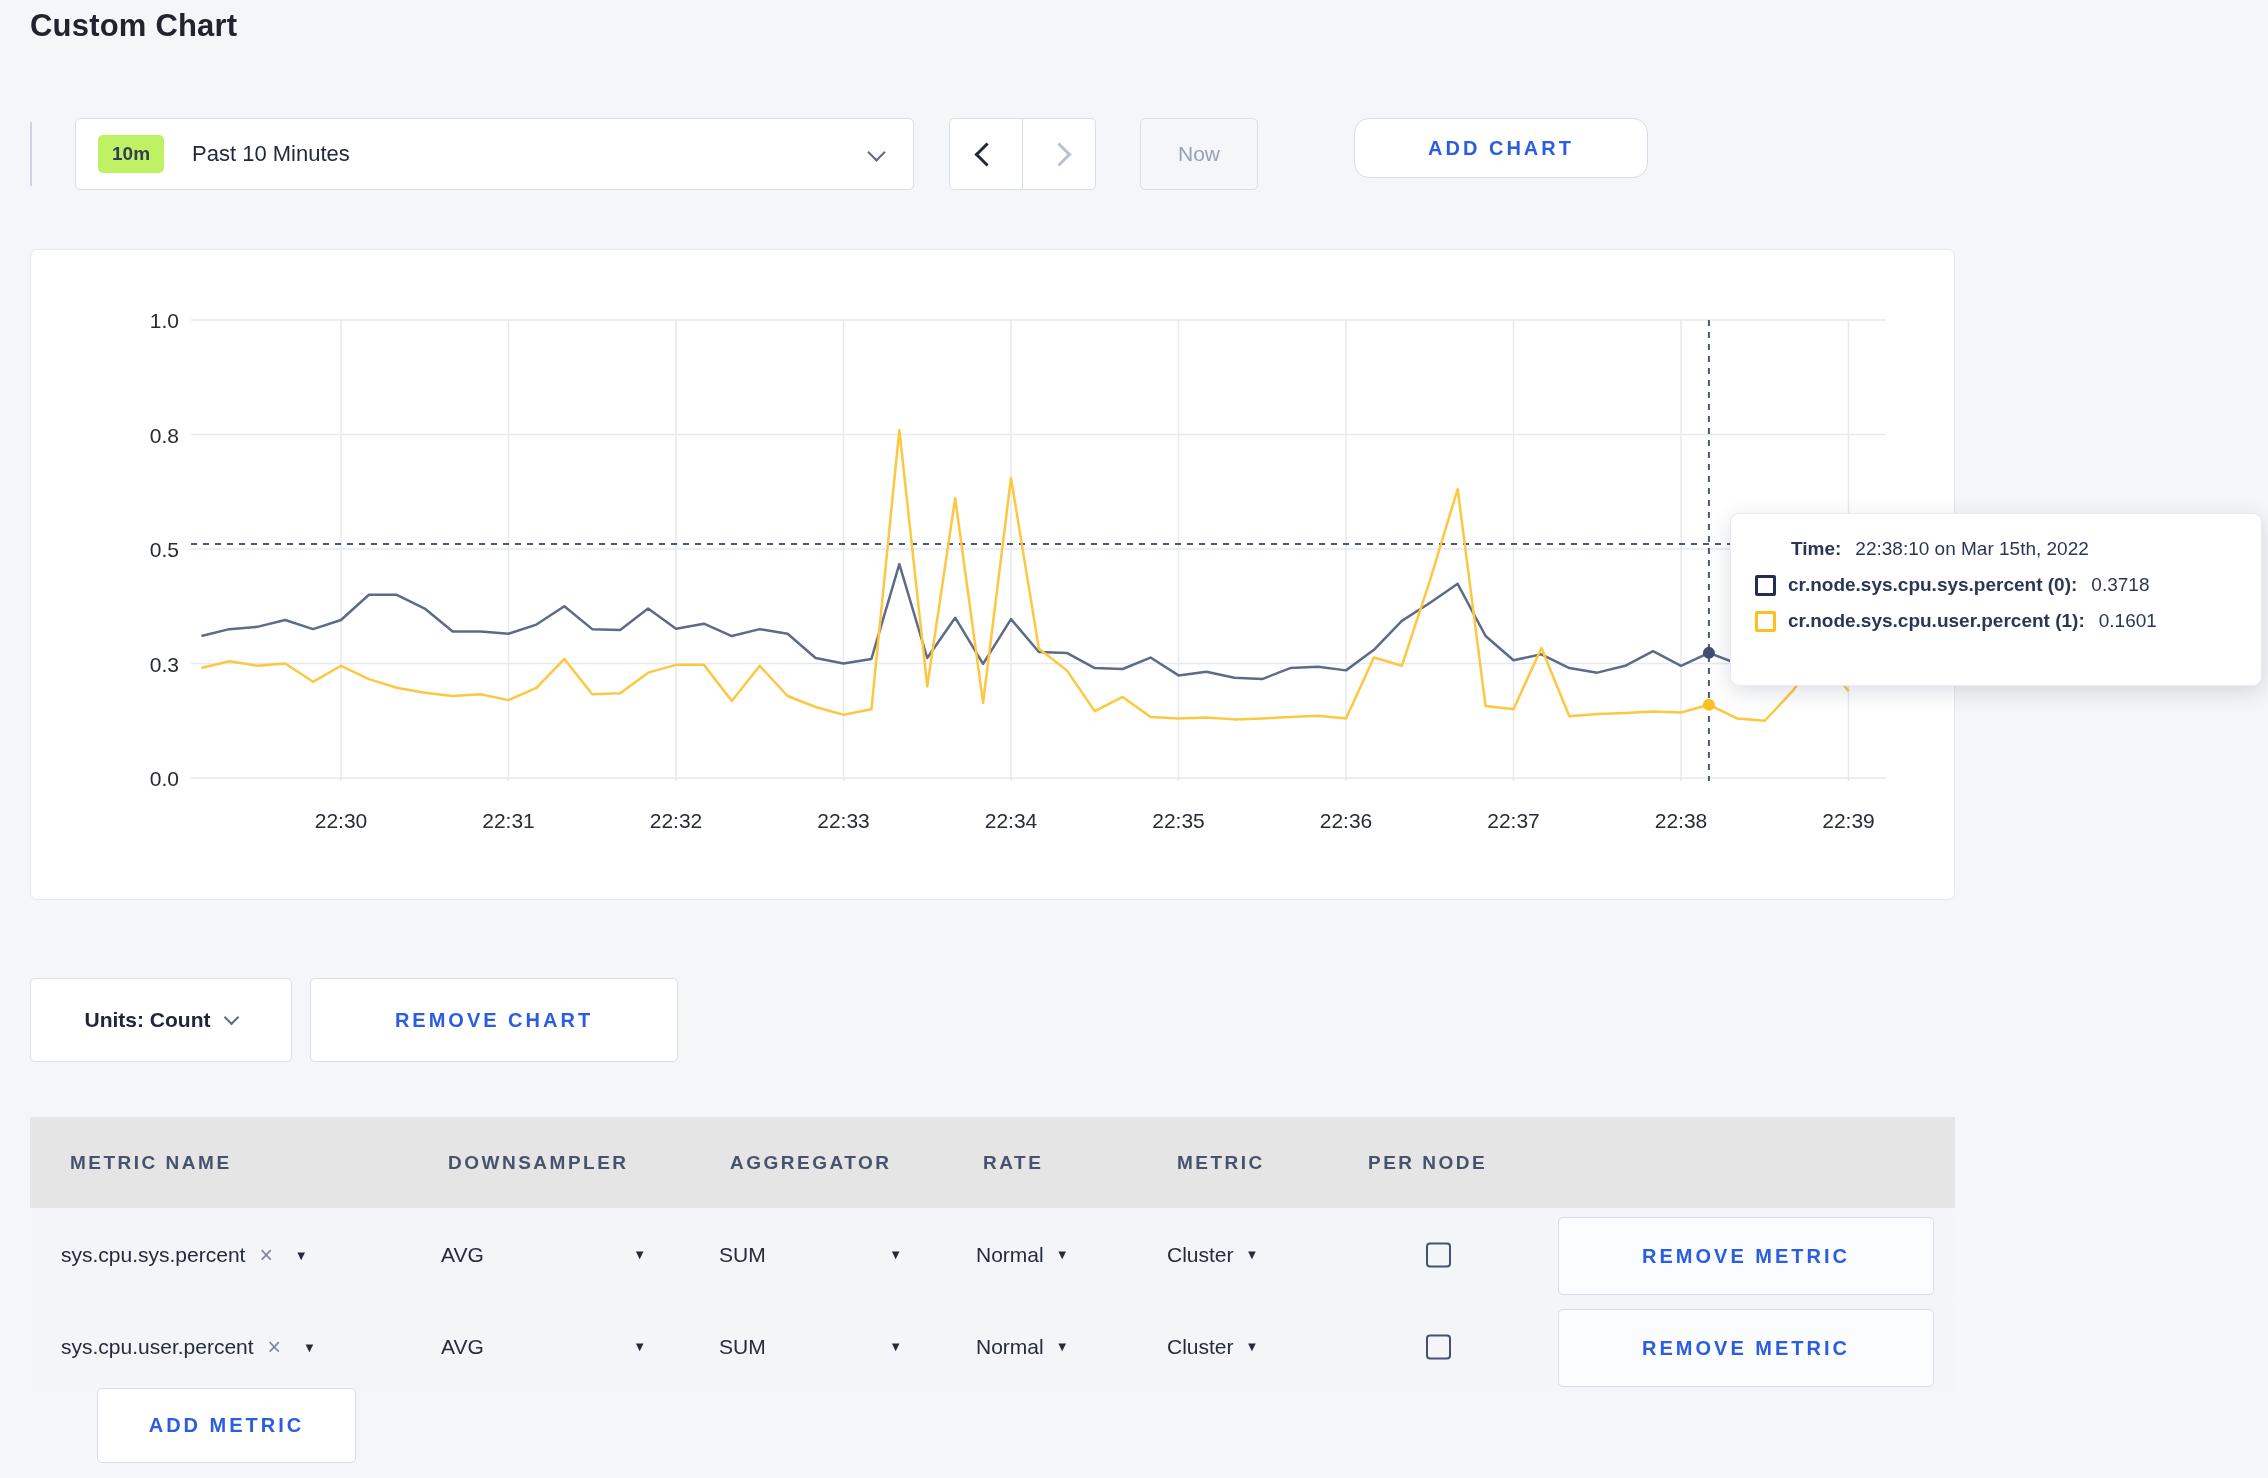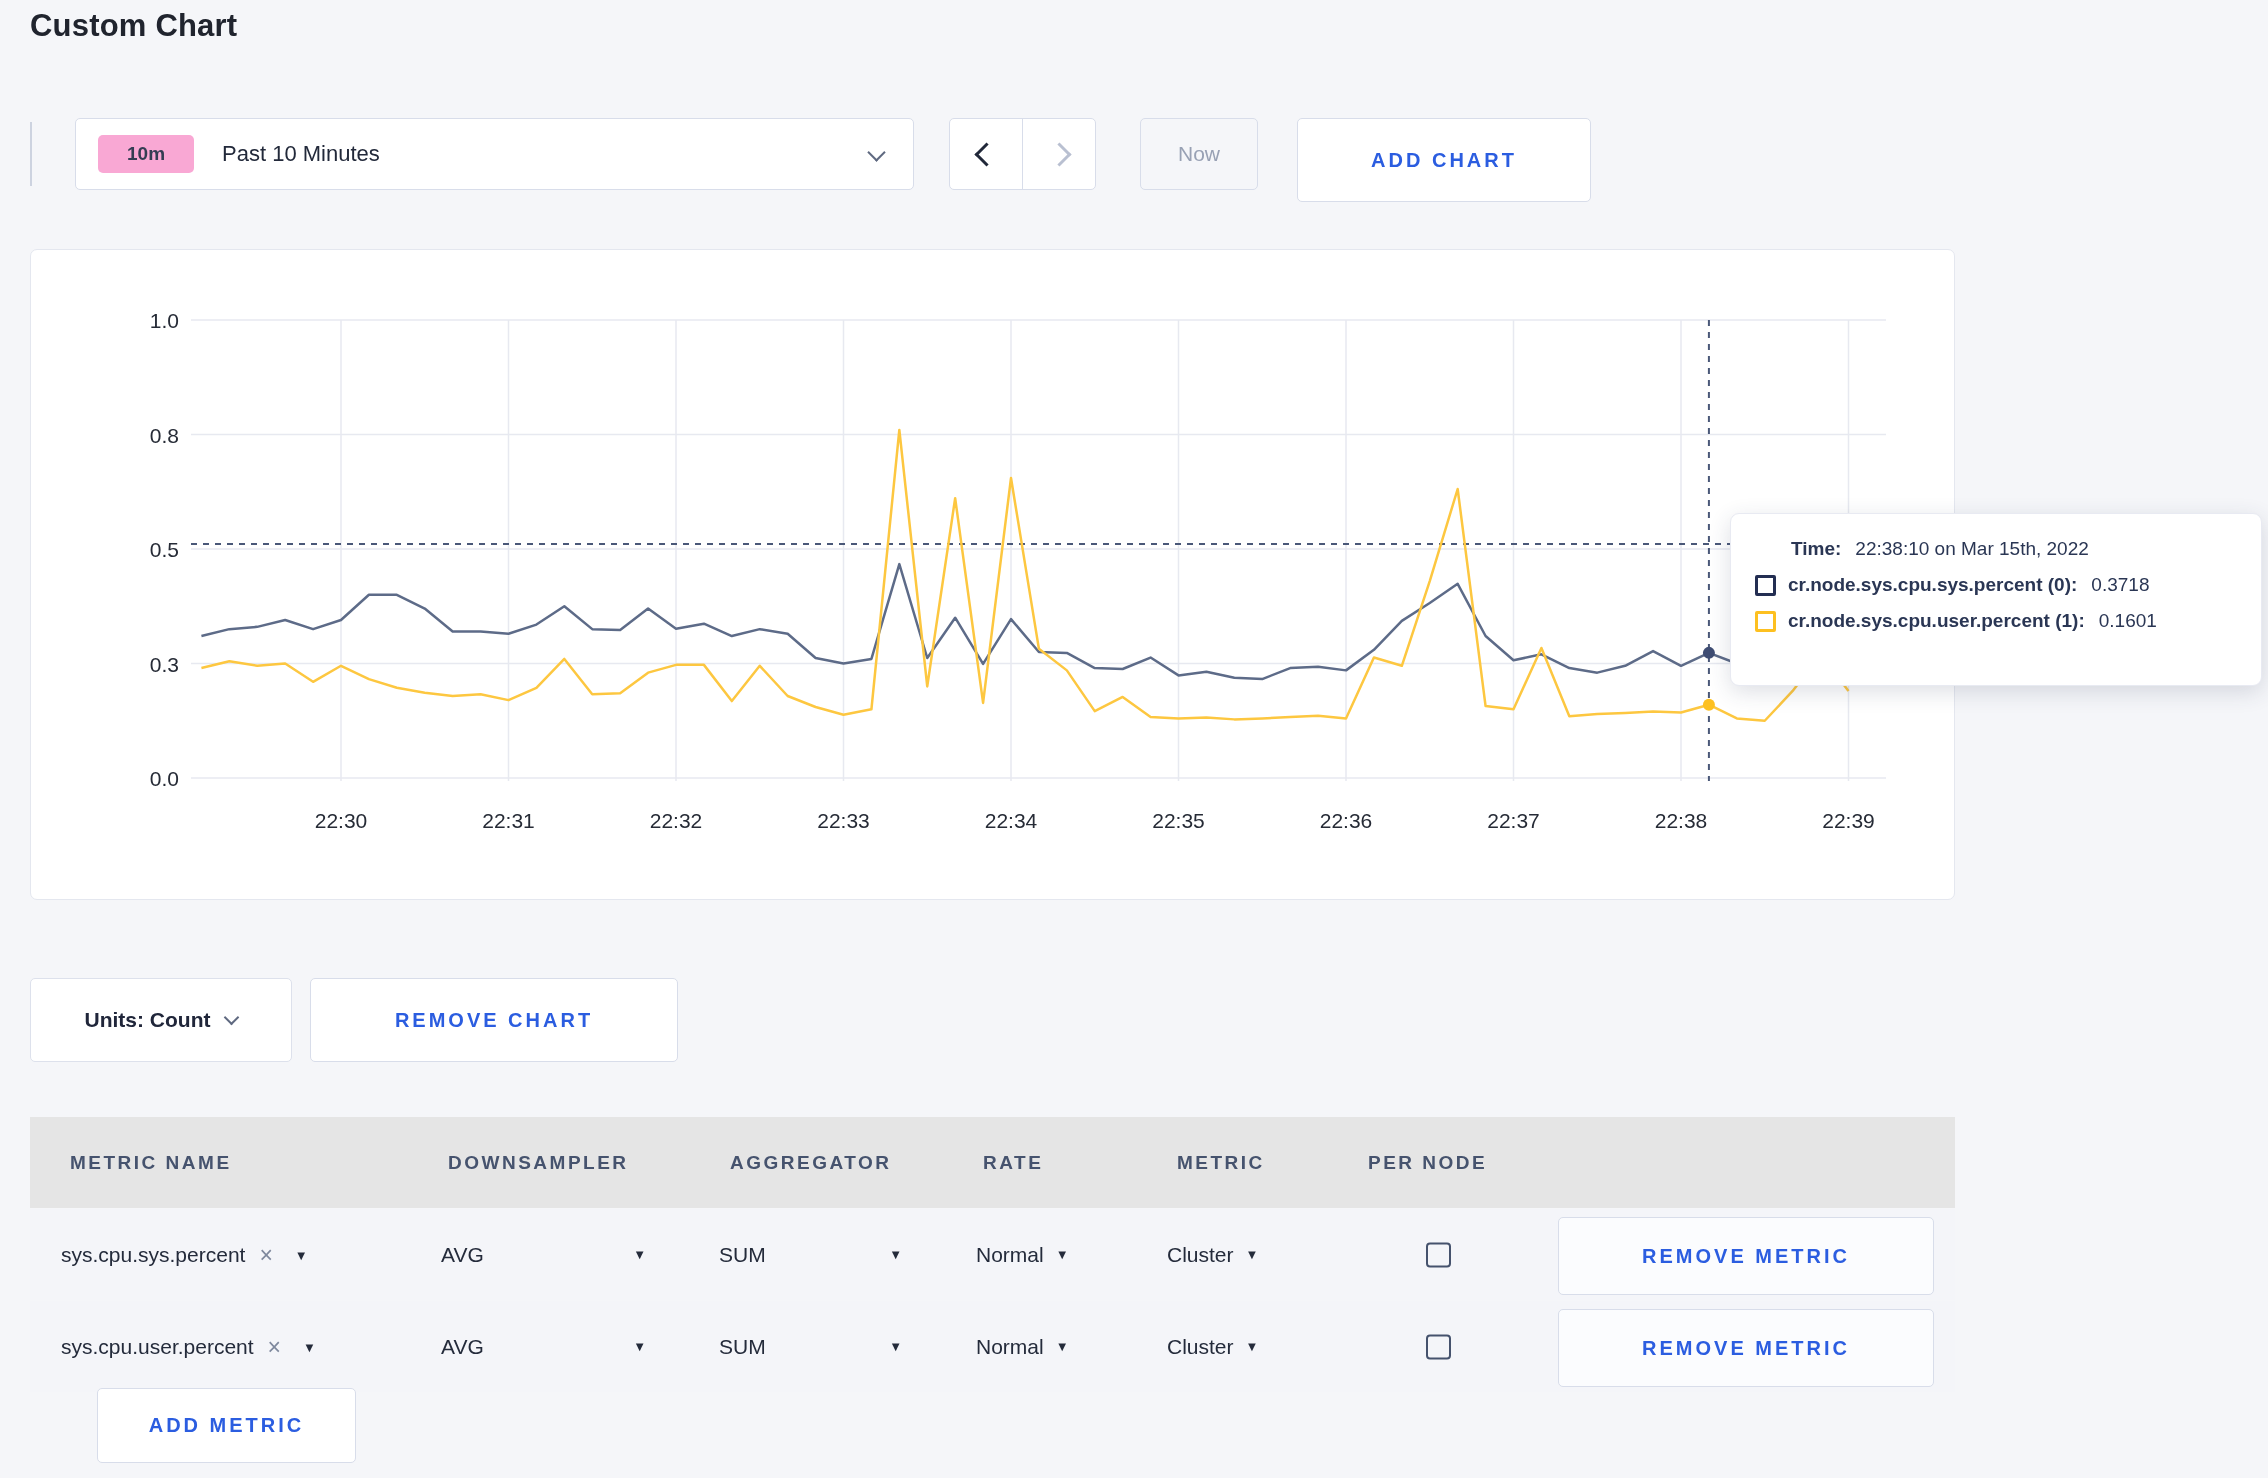--- a/index.html
+++ b/index.html
@@ -19,21 +19,21 @@
   }
 
   
   .toolbar-divider{left:30px;top:122px;width:2px;height:64px;background:#cdd3e0;}
   .range-select{
     left:75px;top:118px;width:839px;height:72px;
     background:#ffffff;border:1.5px solid #d8ddea;border-radius:5px;
     display:flex;align-items:center;cursor:pointer;box-sizing:border-box;
   }
   .range-badge{
-    margin-left:22px;padding:8px 29px;background:#f9a8d4;border-radius:5px;
+    margin-left:22px;padding:8px 14px;background:#bef264;border-radius:5px;
     font-size:19px;font-weight:700;color:#343d53;
   }
   .range-label{margin-left:28px;font-size:22px;color:#22293a;}
   .range-chevron{margin-left:auto;margin-right:30px;color:#5f6980;}
 
   .chev{display:inline-block;width:11px;height:11px;
     border-right:2.5px solid currentColor;border-bottom:2.5px solid currentColor;}
   .chev.down{transform:rotate(45deg);margin-top:-6px;}
   .chev.left{transform:rotate(135deg);width:14px;height:14px;border-width:3.5px;}
   .chev.right{transform:rotate(-45deg);width:14px;height:14px;border-width:3.5px;}
@@ -51,21 +51,21 @@
     left:1114px;top:118px;width:118px;height:72px;
     border:1.5px solid #d8ddea;border-radius:5px;box-sizing:border-box;
     display:flex;align-items:center;justify-content:center;
     font-size:21px;color:#98a1b4;cursor:default;background:transparent;margin-left:26px;
   }
   .blue-btn{
     background:#ffffff;border:1.5px solid #d8ddea;border-radius:5px;box-sizing:border-box;
     display:flex;align-items:center;justify-content:center;
     font-size:20px;font-weight:700;letter-spacing:3px;color:#2b5de0;cursor:pointer;
   }
-  .add-chart-btn{left:1297px;top:118px;width:294px;height:84px;}
+  .add-chart-btn{left:1354px;top:118px;width:294px;height:60px;border-radius:15px;}
 
   
   .chart-card{
     left:30px;top:249px;width:1925px;height:651px;
     background:#ffffff;border:1.5px solid #e4e7ef;border-radius:7px;box-sizing:border-box;
   }
   .chart-card svg{position:absolute;left:0;top:0;}
 
   
   .chart-tooltip{

